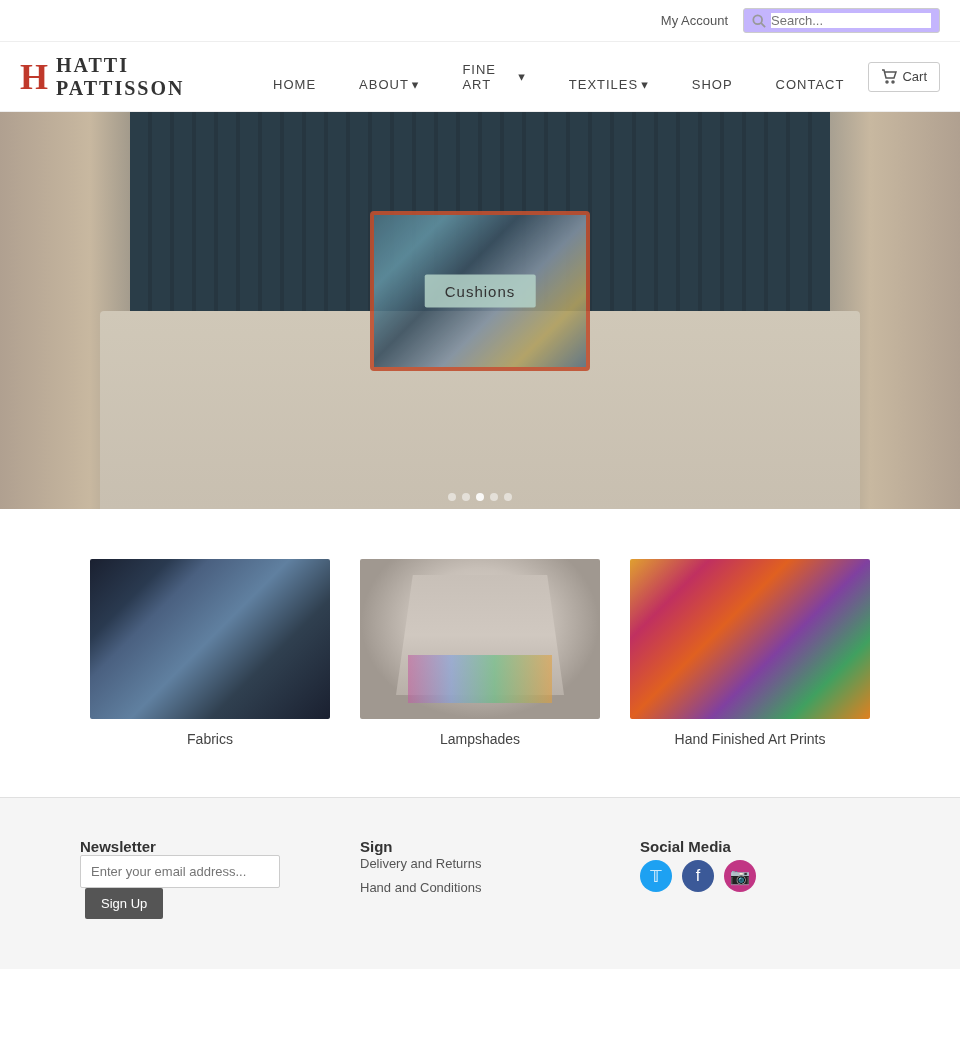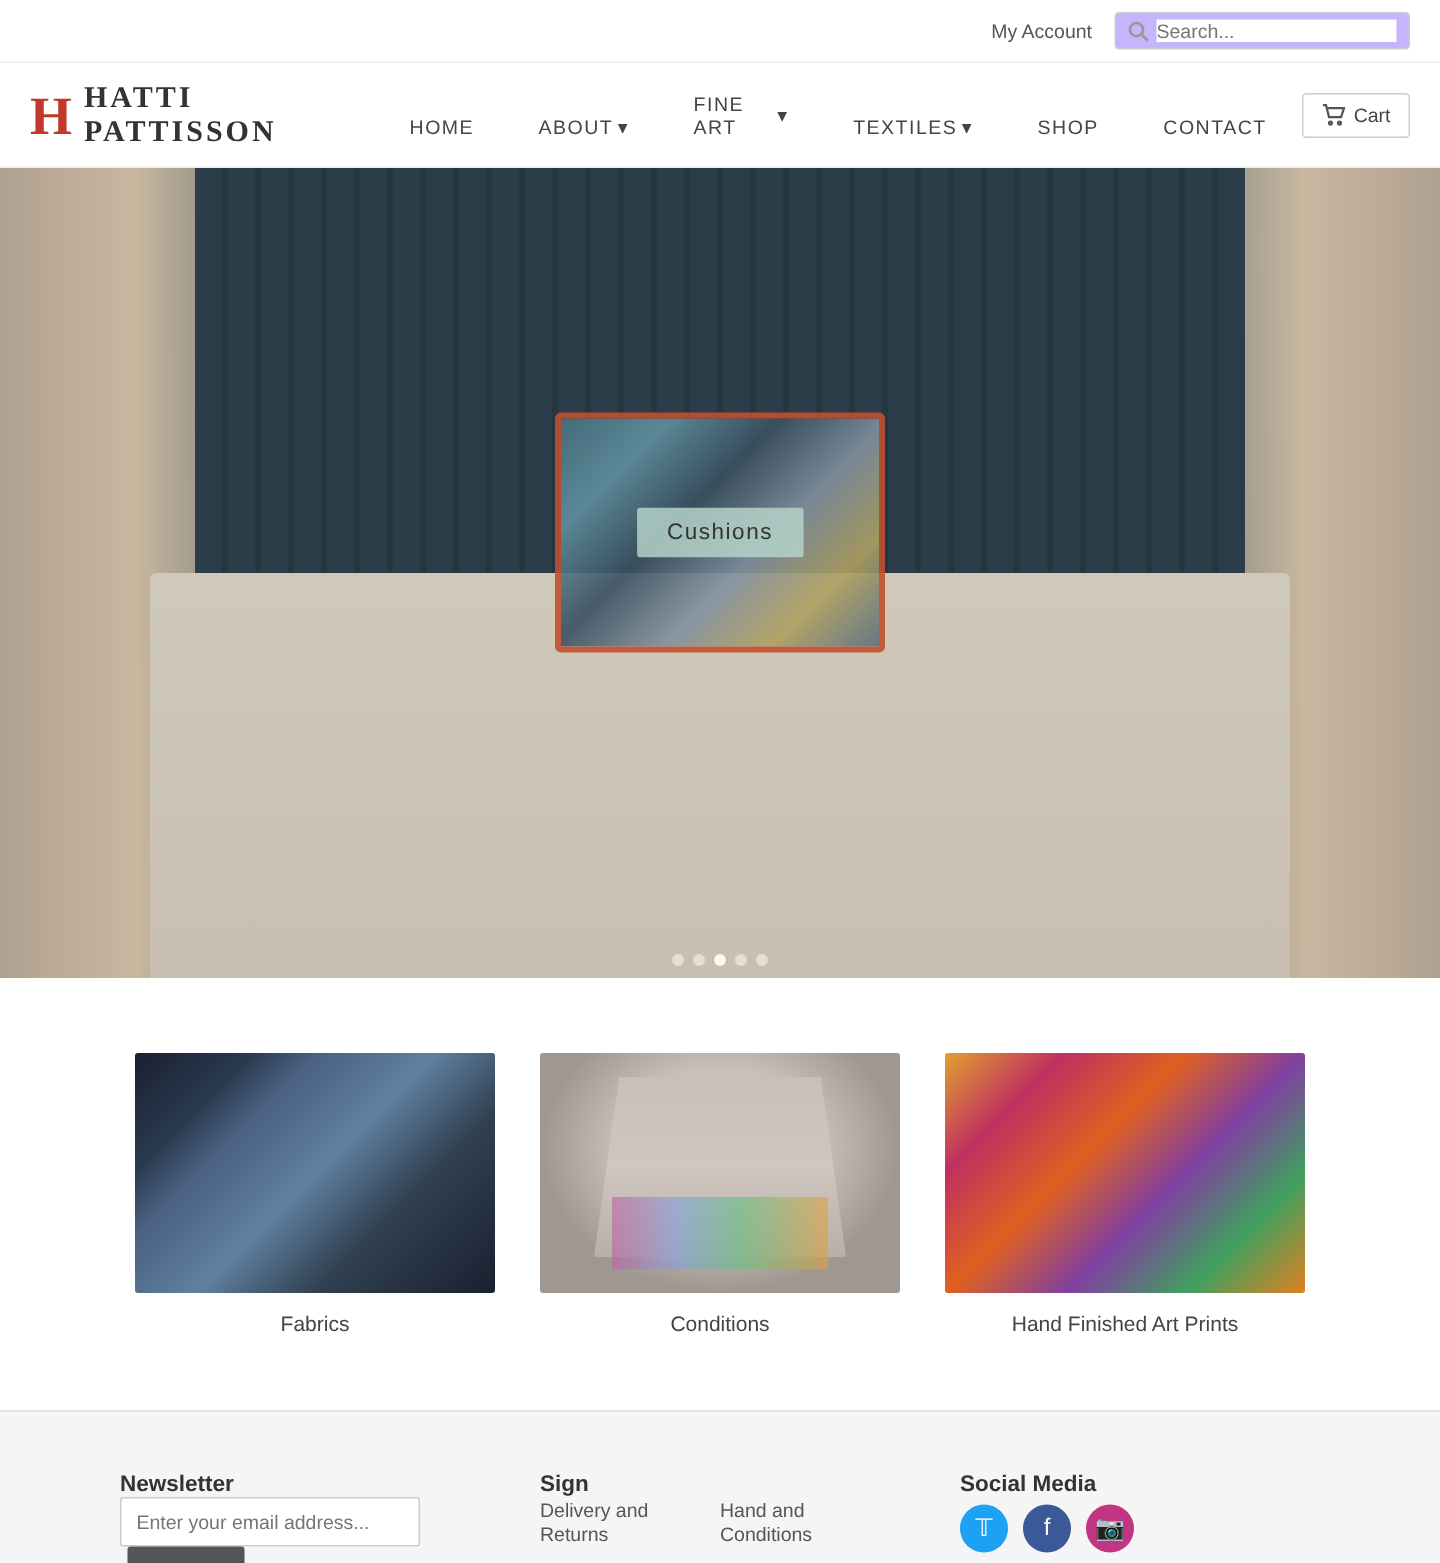--- a/index.html
+++ b/index.html
@@ -97,21 +97,21 @@
       color: #444;
       text-decoration: none;
       font-size: 13px;
       margin-left: 10px;
       gap: 5px;
     }
 
     
     .hero {
       width: 100%;
-      height: 540px;
+      height: 397px;
       background: #3b82f6;
       position: relative;
       overflow: hidden;
     }
     .hero-bg {
       width: 100%;
       height: 100%;
       background: linear-gradient(135deg, #2c3e4a 0%, #3d5060 30%, #4a6070 60%, #2c3e4a 100%);
       position: relative;
     }
@@ -269,21 +269,21 @@
       flex: 1;
     }
     .footer-heading {
       font-size: 15px;
       font-weight: bold;
       color: #333;
     }
     .footer-links {
       list-style: none;
       display: flex;
-      flex-direction: row;
+      flex-direction: column;
       gap: 8px;
     }
     .footer-links a {
       color: #555;
       text-decoration: none;
       font-size: 13px;
     }
     .newsletter-input {
       border: 1px solid #ccc;
       padding: 8px 10px;
@@ -411,21 +411,21 @@
     <div class="product-card">
       <div class="product-img img-fabrics"></div>
       <div class="product-label">Fabrics</div>
     </div>
 
     <div class="product-card">
       <div class="product-img img-lampshades">
         <div class="lampshade-shape"></div>
         <div class="lampshade-inner"></div>
       </div>
-      <div class="product-label">Conditions</div>
+      <div class="product-label">Lampshades</div>
     </div>
 
     <div class="product-card">
       <div class="product-img img-prints"></div>
       <div class="product-label">Hand Finished Art Prints</div>
     </div>
   </div>
 </div>
 
 <footer class="footer">

